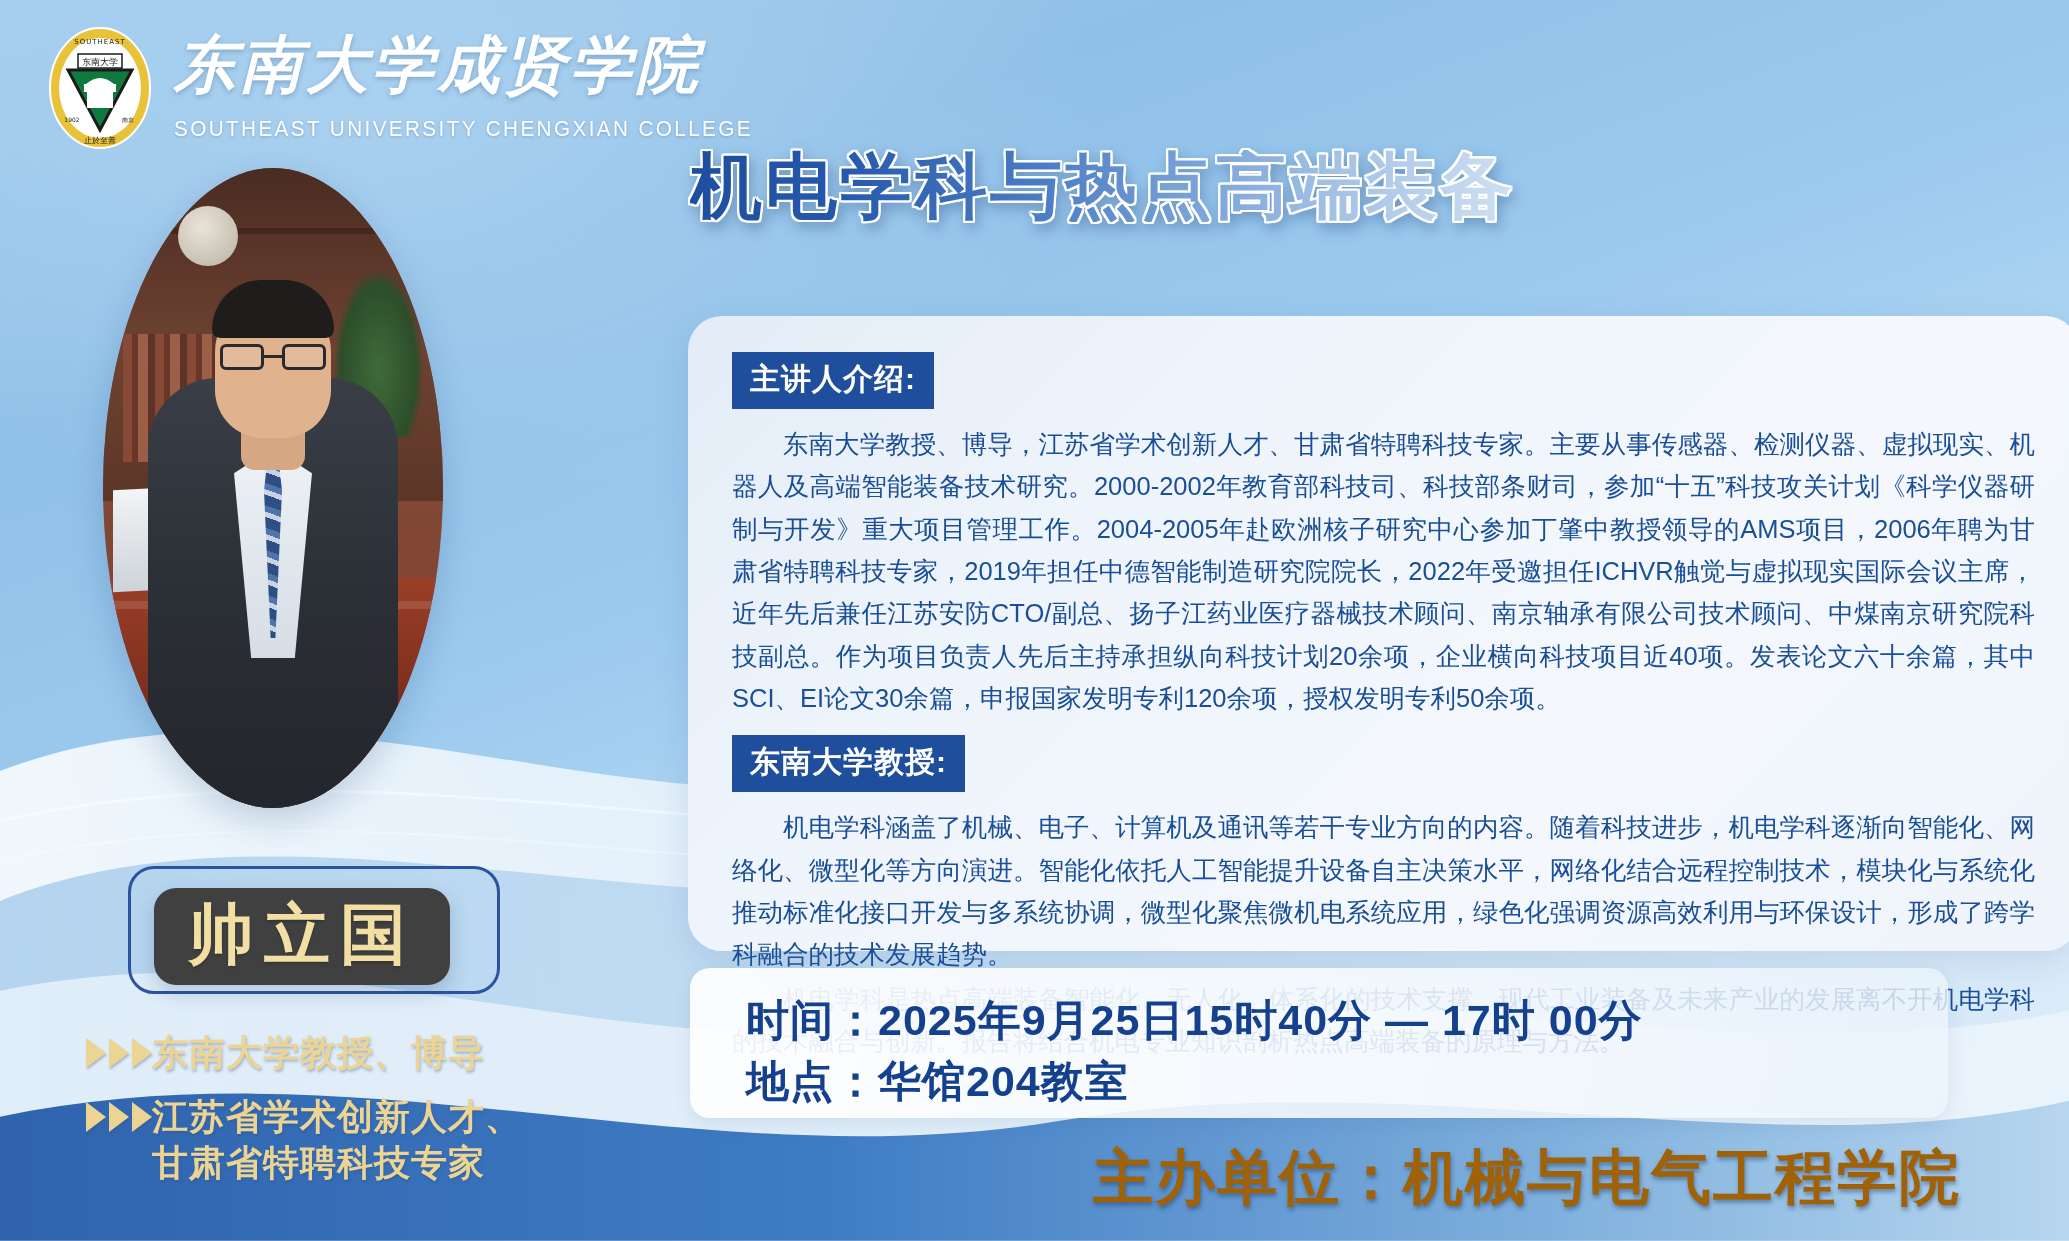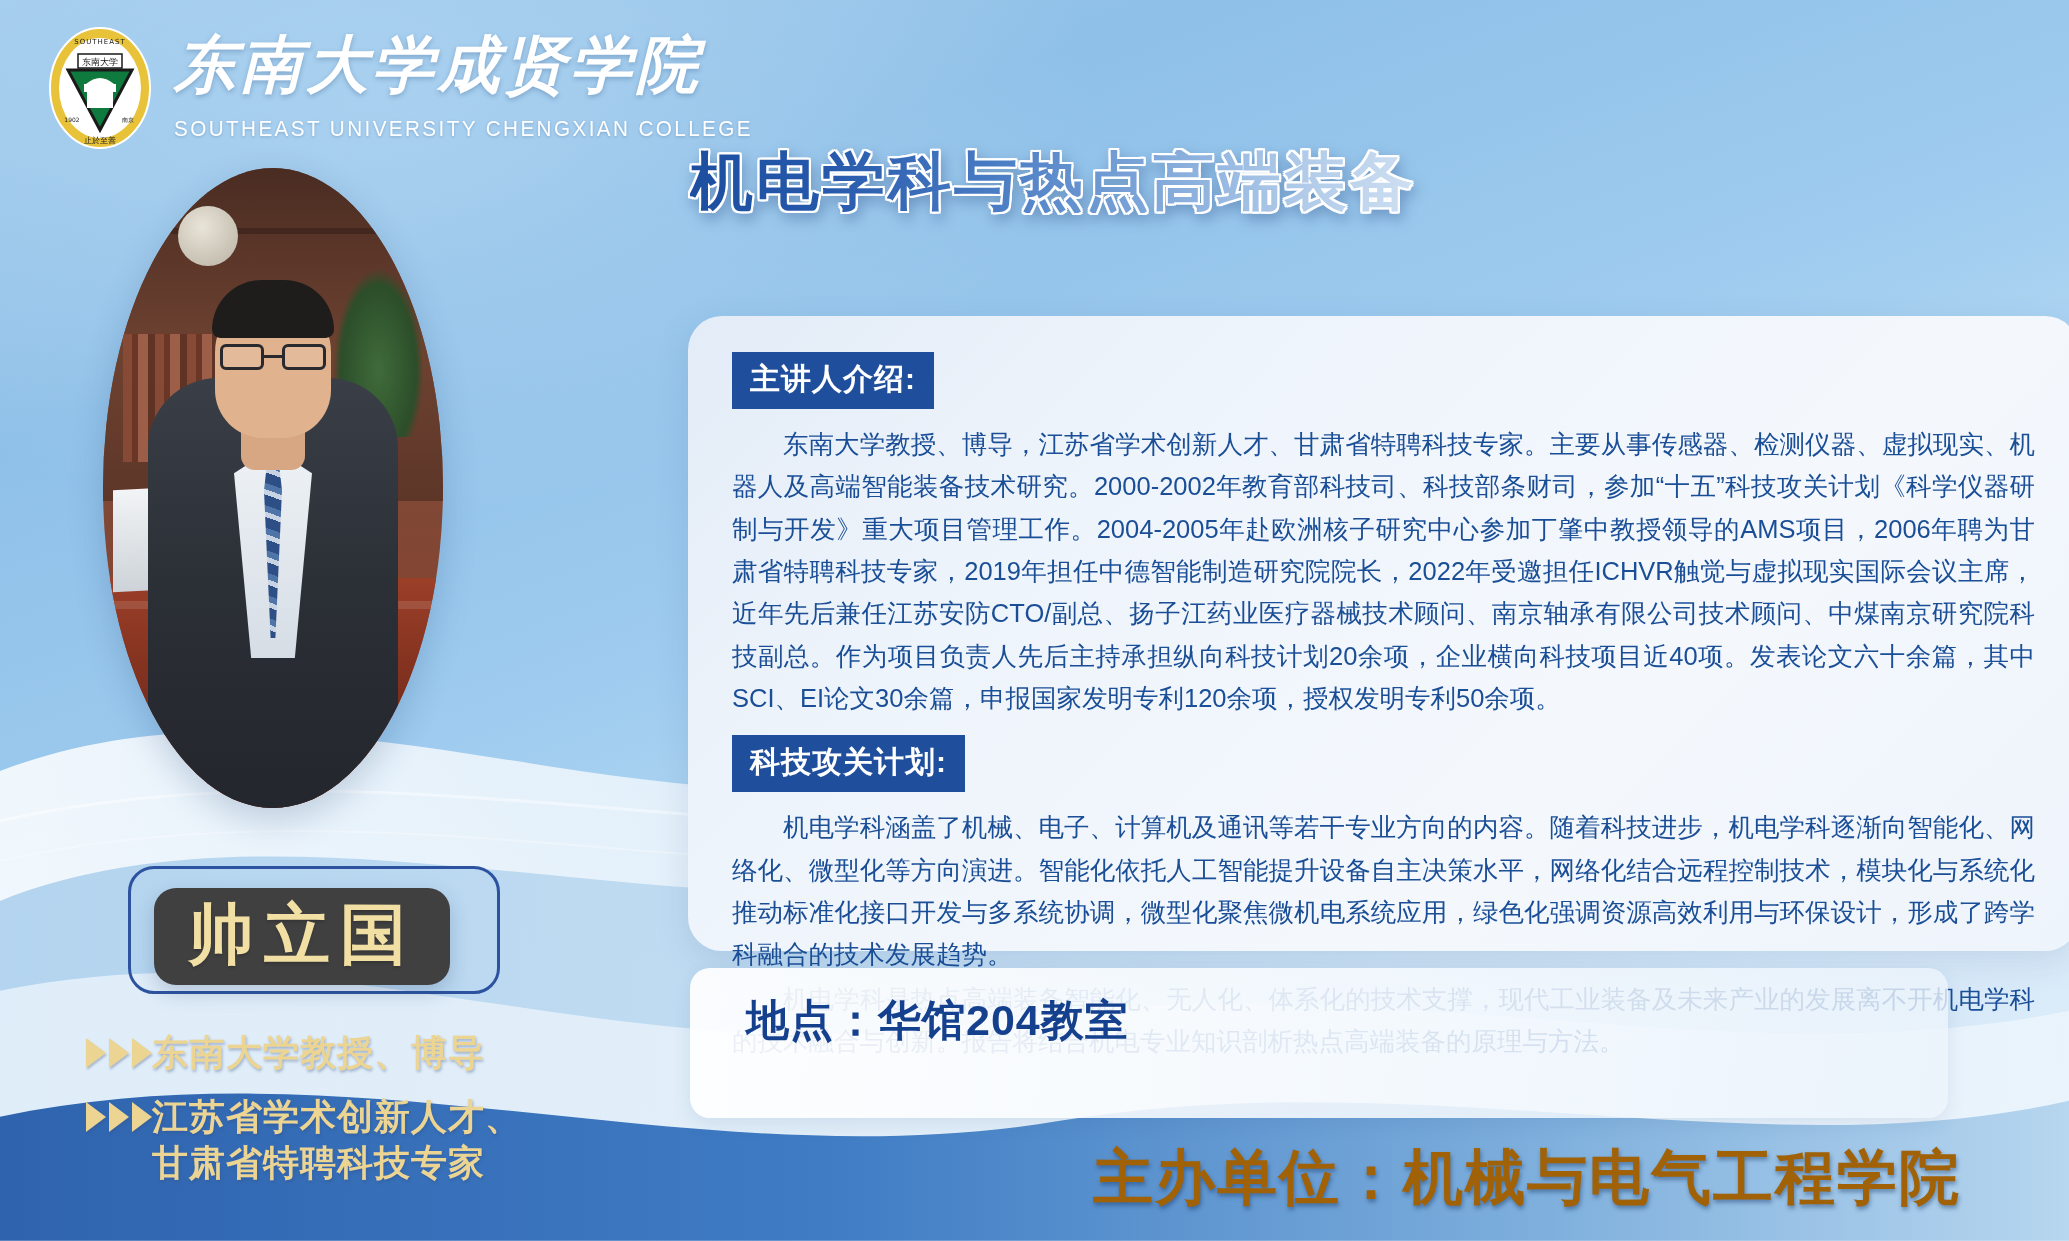--- a/index.html
+++ b/index.html
@@ -33,21 +33,21 @@
   }
   .logo-en{
     font-size:22.5px;color:#ffffff;letter-spacing:2.6px;font-weight:400;
     transform:scaleX(.92);transform-origin:left center;
     text-shadow:0 1px 3px rgba(20,60,110,.25);
   }
 
   
   .main-title{
     position:absolute;left:690px;top:150px;z-index:12;
-    font-size:63px;font-weight:900;letter-spacing:3px;line-height:1;
+    font-size:72px;font-weight:900;letter-spacing:3px;line-height:1;
     white-space:nowrap;
     background:linear-gradient(93deg,#1d4ea0 0%,#2558ab 18%,#4a7cc4 42%,#7ba4d8 62%,#a8c5e6 80%,#cfe0f2 100%);
     -webkit-background-clip:text;background-clip:text;color:transparent;
     -webkit-text-stroke:0px;
     filter:drop-shadow(2px 0 0 #ffffff) drop-shadow(-2px 0 0 #ffffff)
            drop-shadow(0 2px 0 #ffffff) drop-shadow(0 -2px 0 #ffffff)
            drop-shadow(3px 6px 7px rgba(35,70,125,.35));
     font-family:"DejaVu Sans","Liberation Sans",sans-serif;
   }
 
@@ -243,21 +243,21 @@
     <div class="hair"></div>
     <div class="glasses">
         <i></i>
         <i></i>
       </div>
   </div>
 
   <div class="card">
     <div class="sec-label">主讲人介绍:</div>
     <p class="para">东南大学教授、博导，江苏省学术创新人才、甘肃省特聘科技专家。主要从事传感器、检测仪器、虚拟现实、机器人及高端智能装备技术研究。2000-2002年教育部科技司、科技部条财司，参加“十五”科技攻关计划《科学仪器研制与开发》重大项目管理工作。2004-2005年赴欧洲核子研究中心参加丁肇中教授领导的AMS项目，2006年聘为甘肃省特聘科技专家，2019年担任中德智能制造研究院院长，2022年受邀担任ICHVR触觉与虚拟现实国际会议主席，近年先后兼任江苏安防CTO/副总、扬子江药业医疗器械技术顾问、南京轴承有限公司技术顾问、中煤南京研究院科技副总。作为项目负责人先后主持承担纵向科技计划20余项，企业横向科技项目近40项。发表论文六十余篇，其中SCI、EI论文30余篇，申报国家发明专利120余项，授权发明专利50余项。</p>
-    <div class="sec-label second">科技攻关计划:</div>
+    <div class="sec-label second">东南大学教授:</div>
     <p class="para">机电学科涵盖了机械、电子、计算机及通讯等若干专业方向的内容。随着科技进步，机电学科逐渐向智能化、网络化、微型化等方向演进。智能化依托人工智能提升设备自主决策水平，网络化结合远程控制技术，模块化与系统化推动标准化接口开发与多系统协调，微型化聚焦微机电系统应用，绿色化强调资源高效利用与环保设计，形成了跨学科融合的技术发展趋势。</p>
     <p class="para">机电学科是热点高端装备智能化、无人化、体系化的技术支撑，现代工业装备及未来产业的发展离不开机电学科的技术融合与创新。报告将结合机电专业知识剖析热点高端装备的原理与方法。</p>
   </div>
 
   <div class="badge-frame"></div>
   <div class="name-badge">
     <span>帅立国</span>
   </div>
 
   <div class="creds">
@@ -274,18 +274,19 @@
           <i></i>
           <i></i>
           <i></i>
         </div>
       <div class="cred-text" style="white-space:pre-line">江苏省学术创新人才、
 甘肃省特聘科技专家</div>
     </div>
   </div>
 
   <div class="timebox">
+    <div>时间：2025年9月25日15时40分 — 17时 00分</div>
     <div>地点：华馆204教室</div>
   </div>
 
   <div class="organizer">主办单位：机械与电气工程学院</div>
 
 </div>
 
 </body></html>

